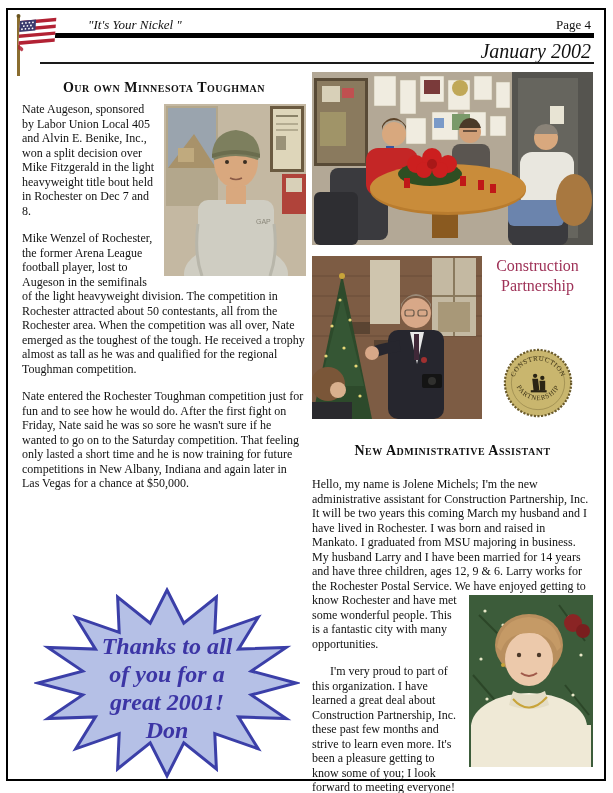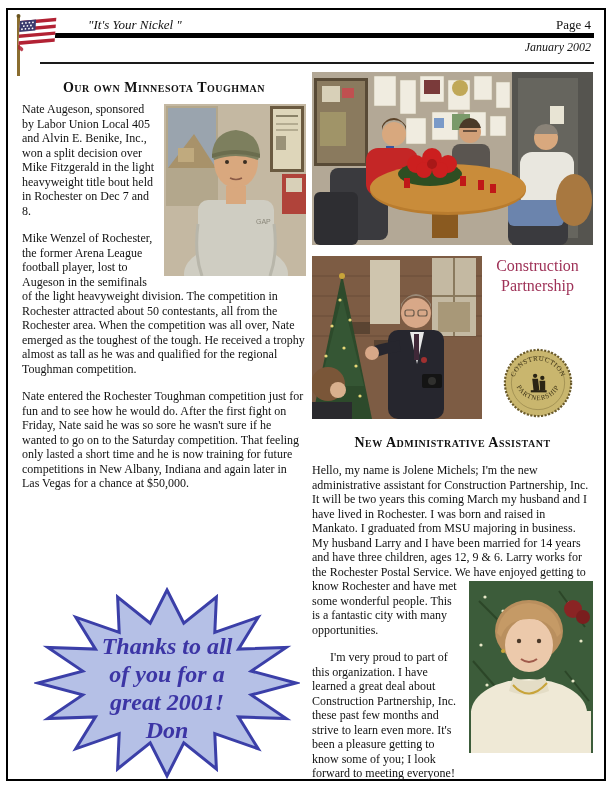--- a/index.html
+++ b/index.html
@@ -8,43 +8,43 @@
     width:613px; height:793px; position:relative; overflow:hidden;
     font-family:"Liberation Serif", serif; color:#111;
   }
   .frame { position:absolute; left:6px; top:8px; width:600px; height:773px;
            border:2px solid #000; }
   
   .flag { position:absolute; left:11px; top:13px; width:52px; height:66px; z-index:3; }
   .masthead { position:absolute; left:88px; top:17px; font-style:italic; font-size:13px; }
   .page-num { position:absolute; right:22px; top:17px; font-size:13px; }
   .rule-thick { position:absolute; left:46px; top:33px; width:548px; height:5px; background:#000; }
-  .issue-date { position:absolute; right:22px; top:40px; font-style:italic; font-size:12px; }
+  .issue-date { position:absolute; right:22px; top:40px; font-style:italic; font-size:20px; }
   .rule-thin { position:absolute; left:40px; top:62px; width:554px; height:2px; background:#1a1a1a; }
   
   .left-col  { position:absolute; left:22px; top:80px; width:284px; }
   .right-col { position:absolute; left:312px; top:72px; width:281px; }
   h2.sec-head {
     font-variant:small-caps; font-weight:bold; font-size:14px;
     text-align:center; letter-spacing:.5px; margin-bottom:6px;
   }
   .body-text p { font-size:12px; line-height:14.5px; margin-bottom:13px; text-align:left; }
   .photo { display:block; }
   .photo svg { display:block; }
   .nate-float { float:right; width:142px; margin:2px 0 6px 8px; }
   .jolene-float { float:right; width:124px; margin:2px 0 4px 8px; }
   
   .meeting-photo-wrap { width:281px; margin-bottom:11px; }
-  .oh-row { display:flex; width:281px; margin-bottom:16px; }
+  .oh-row { display:flex; width:281px; margin-bottom:24px; }
   .oh-photo-wrap { width:170px; }
   .oh-side { flex:1; display:flex; flex-direction:column; align-items:center;
              justify-content:space-between; padding:0 2px; }
   .red-title { color:#9e3157; font-size:16px; text-align:center; line-height:20px; }
   .red-title span { display:block; }
-  .assist-flow { margin-top:12px; }
+  .assist-flow { margin-top:18px; }
   .assist-flow p { font-size:12px; line-height:14.5px; }
   .assist-p2 { text-indent:18px; margin-top:0; }
   
   .starburst { position:absolute; left:34px; top:586px; width:266px; height:194px; }
   .star-text { font-family:"Liberation Serif", serif; font-style:italic; font-weight:bold; }
 </style>
 </head>
 <body>
 
 <div class="frame"></div>

